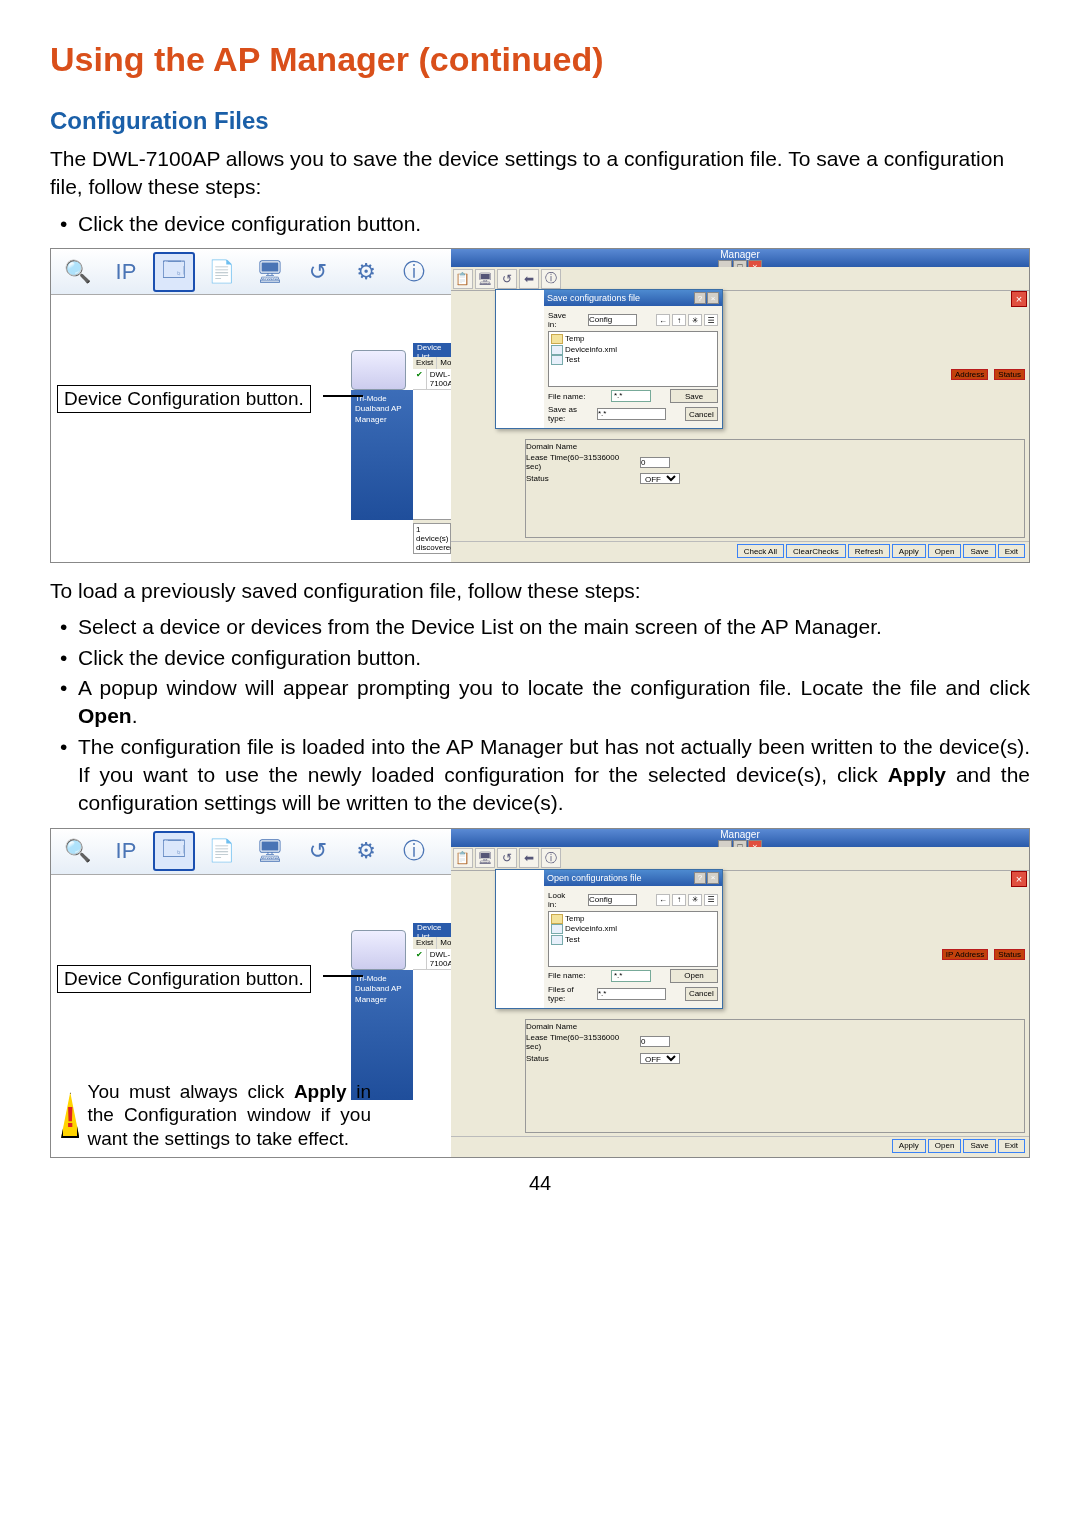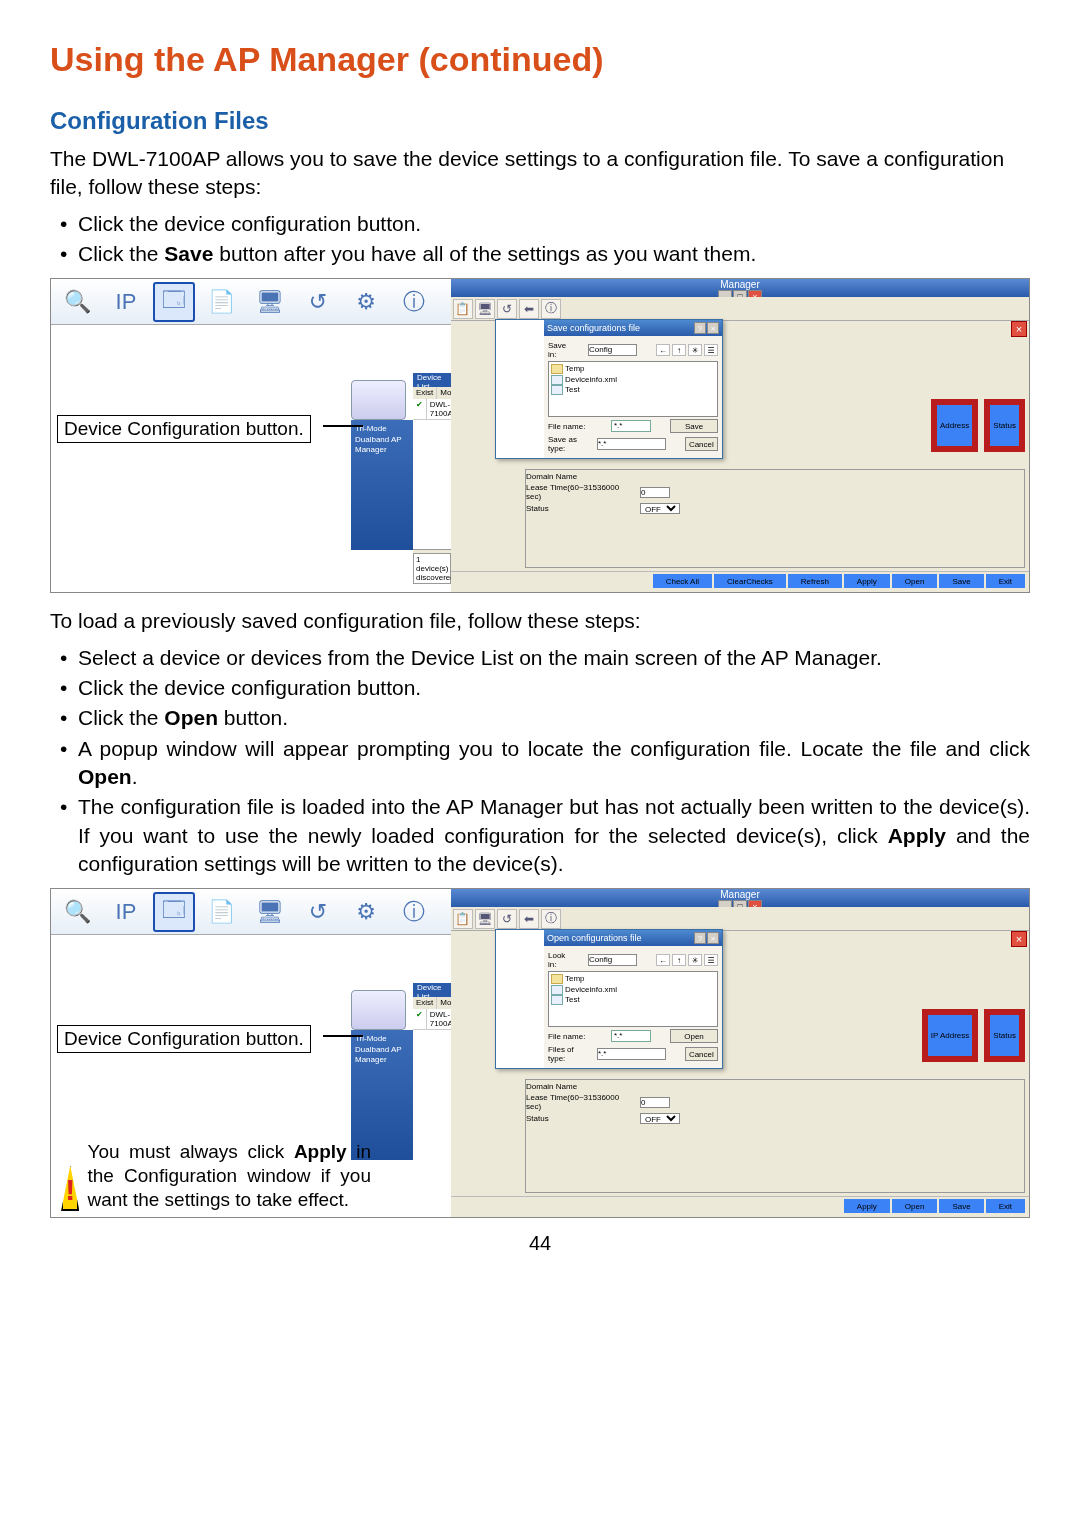--- a/index.html
+++ b/index.html
@@ -202,34 +202,34 @@
   .cfg-panel .row{display:flex;align-items:center;gap:4px;margin:2px 0;}
   .cfg-panel label{width:110px;}
   .cfg-panel input{width:30px;height:11px;border:1px solid #888;background:#fff;font-size:8px;}
   .cfg-panel select{width:40px;height:11px;border:1px solid #888;background:#fff;font-size:8px;}
 
   .btm-btnrow{
     position:absolute;bottom:2px;left:0;right:0;
     display:flex;justify-content:flex-end;gap:2px;padding:2px 4px;
     background:#ece9d8;border-top:1px solid #bbb;
   }
-  .btm-btnrow .b{height:14px;padding:0 6px;border:7px solid #3b82f6;background:#ece9d8;font-size:8px;display:flex;align-items:center;}
+  .btm-btnrow .b{height:14px;padding:0 6px;border:1px solid #3b82f6;background:#ece9d8;font-size:8px;display:flex;align-items:center;}
 
   .right-red-x{position:absolute;top:42px;right:2px;width:16px;height:16px;background:#e04f3f;color:#fff;font-size:11px;display:flex;align-items:center;justify-content:center;border:1px solid #900;}
   .right-side-labels{position:absolute;top:120px;right:4px;font-size:8px;display:flex;gap:6px;}
-  .right-side-labels span{border:6px solid #b91c1c;padding:16px 3px;background:#3b82f6;}
+  .right-side-labels span{border:1px solid #b91c1c;padding:0 3px;background:#c2410c;}
 
   
   .caution {
     position:absolute;
     bottom:6px; left:10px;
     width:310px;
     display:flex;
     gap:8px;
-    align-items:flex-end;
+    align-items:center;
     z-index:10;
   }
   .caution-icon {
     width:52px;height:46px;
     position:relative;
   }
   .caution-icon::before{
     content:"";
     position:absolute;inset:0;
     background:#ffd400;
@@ -254,21 +254,20 @@
 <body>
 
 <h1>Using the AP Manager (continued)</h1>
 
 <h2>Configuration Files</h2>
 
 <p class="intro">The DWL-7100AP allows you to save the device settings to a configuration file. To save a configuration file, follow these steps:</p>
 
 <ul class="steps">
   <li>Click the device configuration button.</li>
-  <li>Click the <b>Save</b> button after you have all of the settings as you want them.</li>
 </ul>
 
 <div class="shot-wrap">
 
   <div class="shot-left">
     <div class="toolbar">
       <div class="tbtn">🔍</div>
       <div class="tbtn">IP</div>
       <div class="tbtn highlight">🗔</div>
       <div class="tbtn">📄</div>
@@ -385,21 +384,20 @@
       <div class="b">Exit</div>
     </div>
   </div>
 </div>
 
 <p class="intro">To load a previously saved configuration file, follow these steps:</p>
 
 <ul class="steps">
   <li>Select a device or devices from the Device List on the main screen of the AP Manager.</li>
   <li>Click the device configuration button.</li>
-  <li>Click the <b>Open</b> button.</li>
   <li>A popup window will appear prompting you to locate the configuration file. Locate the file and click <b>Open</b>.</li>
   <li>The configuration file is loaded into the AP Manager but has not actually been written to the device(s). If you want to use the newly loaded configuration for the selected device(s), click <b>Apply</b> and the configuration settings will be written to the device(s).</li>
 </ul>
 
 <div class="shot-wrap second">
   <div class="shot-left">
     <div class="toolbar">
       <div class="tbtn">🔍</div>
       <div class="tbtn">IP</div>
       <div class="tbtn highlight">🗔</div>

